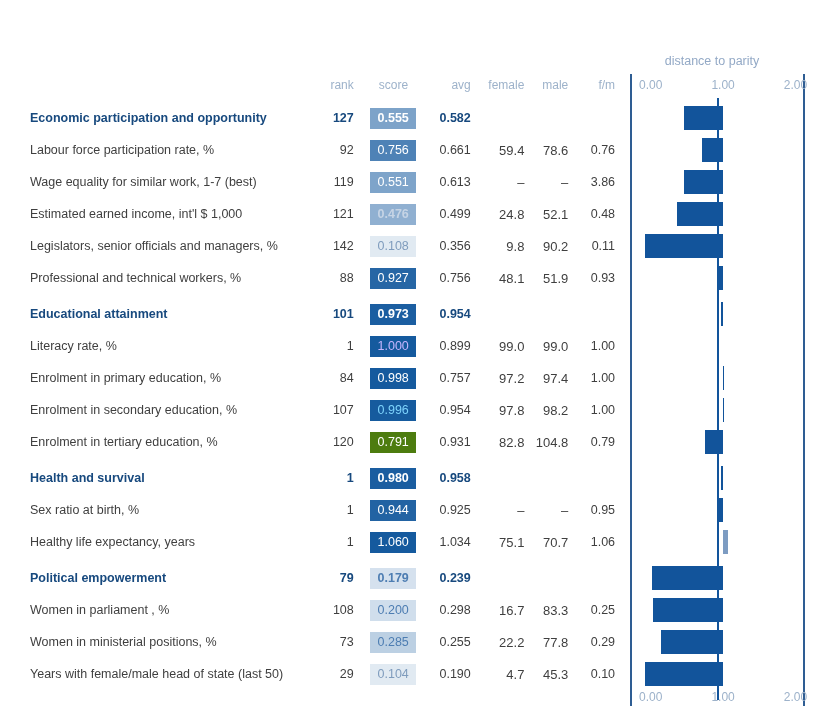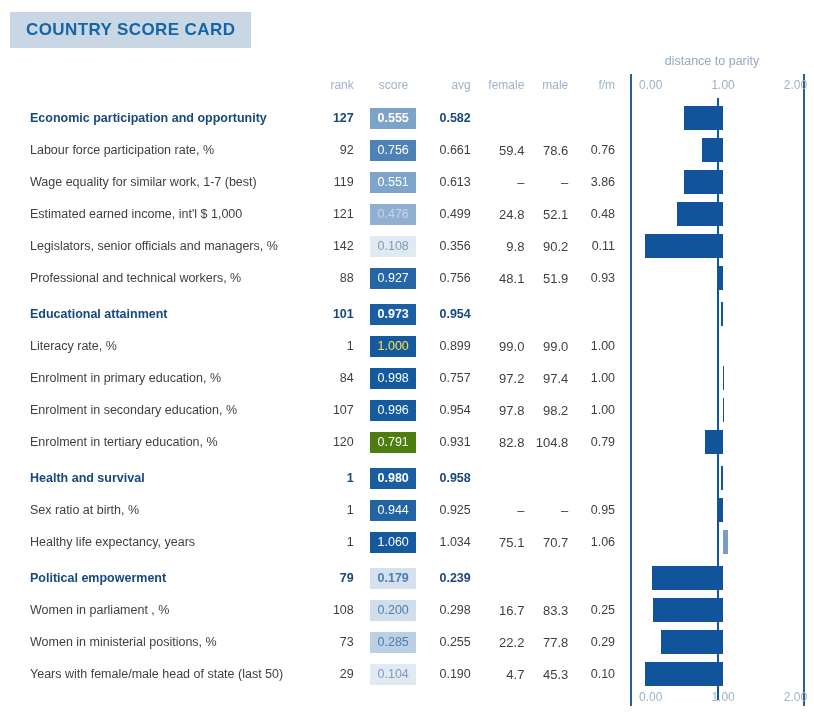--- a/index.html
+++ b/index.html
@@ -49,21 +49,20 @@
   .vline{position:absolute;top:0;}
   .vline.left{left:20px;width:2px;height:632px;background:#2e5d93;}
   .vline.right{left:193px;width:2px;height:632px;background:#2e5d93;}
   .vline.mid{left:107px;width:1.5px;top:24px;height:602px;background:#12549b;}
 </style>
 </head>
 <body>
 
 <div class="page">
 
-  <div class="title-box">COUNTRY SCORE CARD</div>
 
   <div class="chart-title">distance to parity</div>
 
   <div class="chart-lines">
     <div class="vline left"></div>
     <div class="vline mid"></div>
     <div class="vline right"></div>
   </div>
 
   <div class="table">
@@ -124,21 +123,21 @@
           <div class="c-num male">–</div>
           <div class="c-fm">3.86</div>
           <div class="c-chart">
             <div class="bar" style="left: 68.937px; width: 39.063px;"></div>
           </div>
         </div>
         <div class="row">
           <div class="c-label">Estimated earned income, int'l $ 1,000</div>
           <div class="c-rank">121</div>
           <div class="c-score">
-            <span class="score-chip" style="background: rgb(144, 176, 209); color: rgb(198, 212, 229);">0.476</span>
+            <span class="score-chip" style="background: rgb(144, 176, 209); color: rgb(198, 212, 229); font-weight: bold;">0.476</span>
           </div>
           <div class="c-avg">0.499</div>
           <div class="c-num">24.8</div>
           <div class="c-num male">52.1</div>
           <div class="c-fm">0.48</div>
           <div class="c-chart">
             <div class="bar" style="left: 62.412px; width: 45.588px;"></div>
           </div>
         </div>
         <div class="row">
@@ -180,21 +179,21 @@
           <div class="c-num male"></div>
           <div class="c-fm"></div>
           <div class="c-chart">
             <div class="bar" style="left: 105.651px; width: 2.349px;"></div>
           </div>
         </div>
         <div class="row">
           <div class="c-label">Literacy rate, %</div>
           <div class="c-rank">1</div>
           <div class="c-score">
-            <span class="score-chip" style="background: rgb(21, 90, 158); color: #fde047;">1.000</span>
+            <span class="score-chip" style="background: rgb(21, 90, 158); color: #c4b5fd;">1.000</span>
           </div>
           <div class="c-avg">0.899</div>
           <div class="c-num">99.0</div>
           <div class="c-num male">99.0</div>
           <div class="c-fm">1.00</div>
           <div class="c-chart">
             <div class="bar" style="left: 108px; width: 0px;"></div>
           </div>
         </div>
         <div class="row">
@@ -208,21 +207,21 @@
           <div class="c-num male">97.4</div>
           <div class="c-fm">1.00</div>
           <div class="c-chart">
             <div class="bar" style="left: 107.826px; width: 0.174px;"></div>
           </div>
         </div>
         <div class="row">
           <div class="c-label">Enrolment in secondary education, %</div>
           <div class="c-rank">107</div>
           <div class="c-score">
-            <span class="score-chip" style="background: rgb(22, 91, 158); color: #ffffff;">0.996</span>
+            <span class="score-chip" style="background: rgb(22, 91, 158); color: #7dd3fc;">0.996</span>
           </div>
           <div class="c-avg">0.954</div>
           <div class="c-num">97.8</div>
           <div class="c-num male">98.2</div>
           <div class="c-fm">1.00</div>
           <div class="c-chart">
             <div class="bar" style="left: 107.652px; width: 0.348px;"></div>
           </div>
         </div>
         <div class="row">

